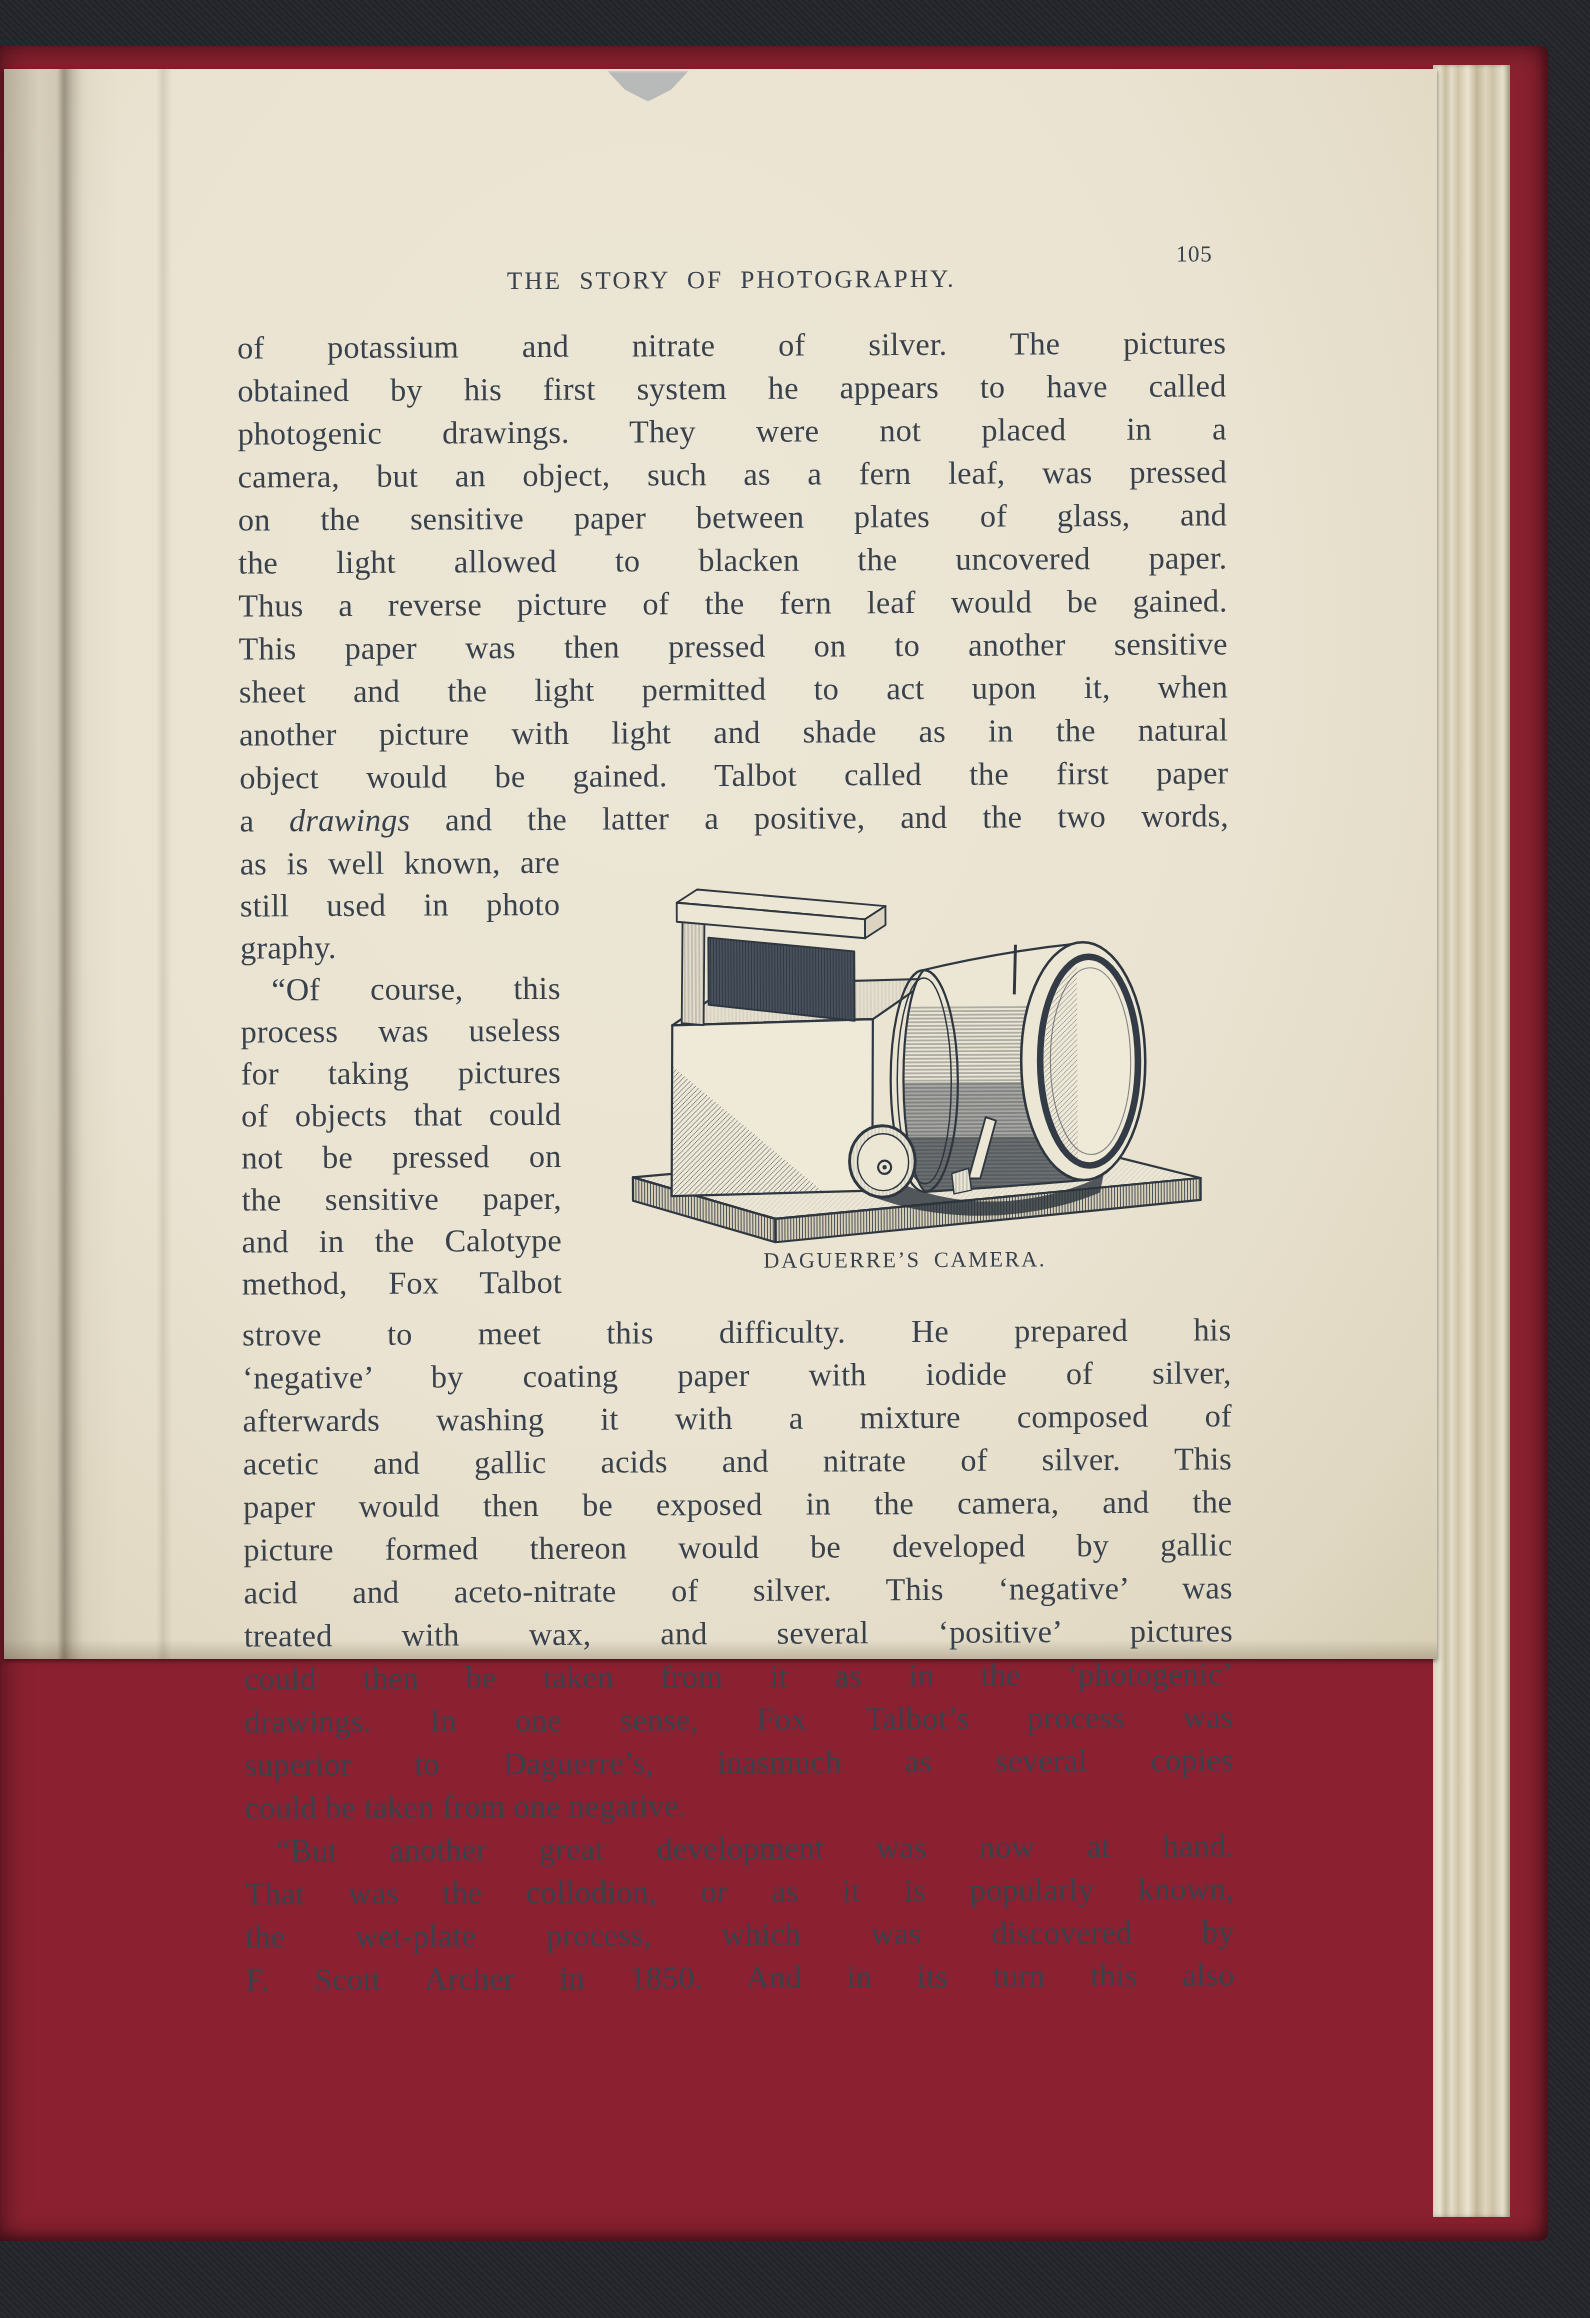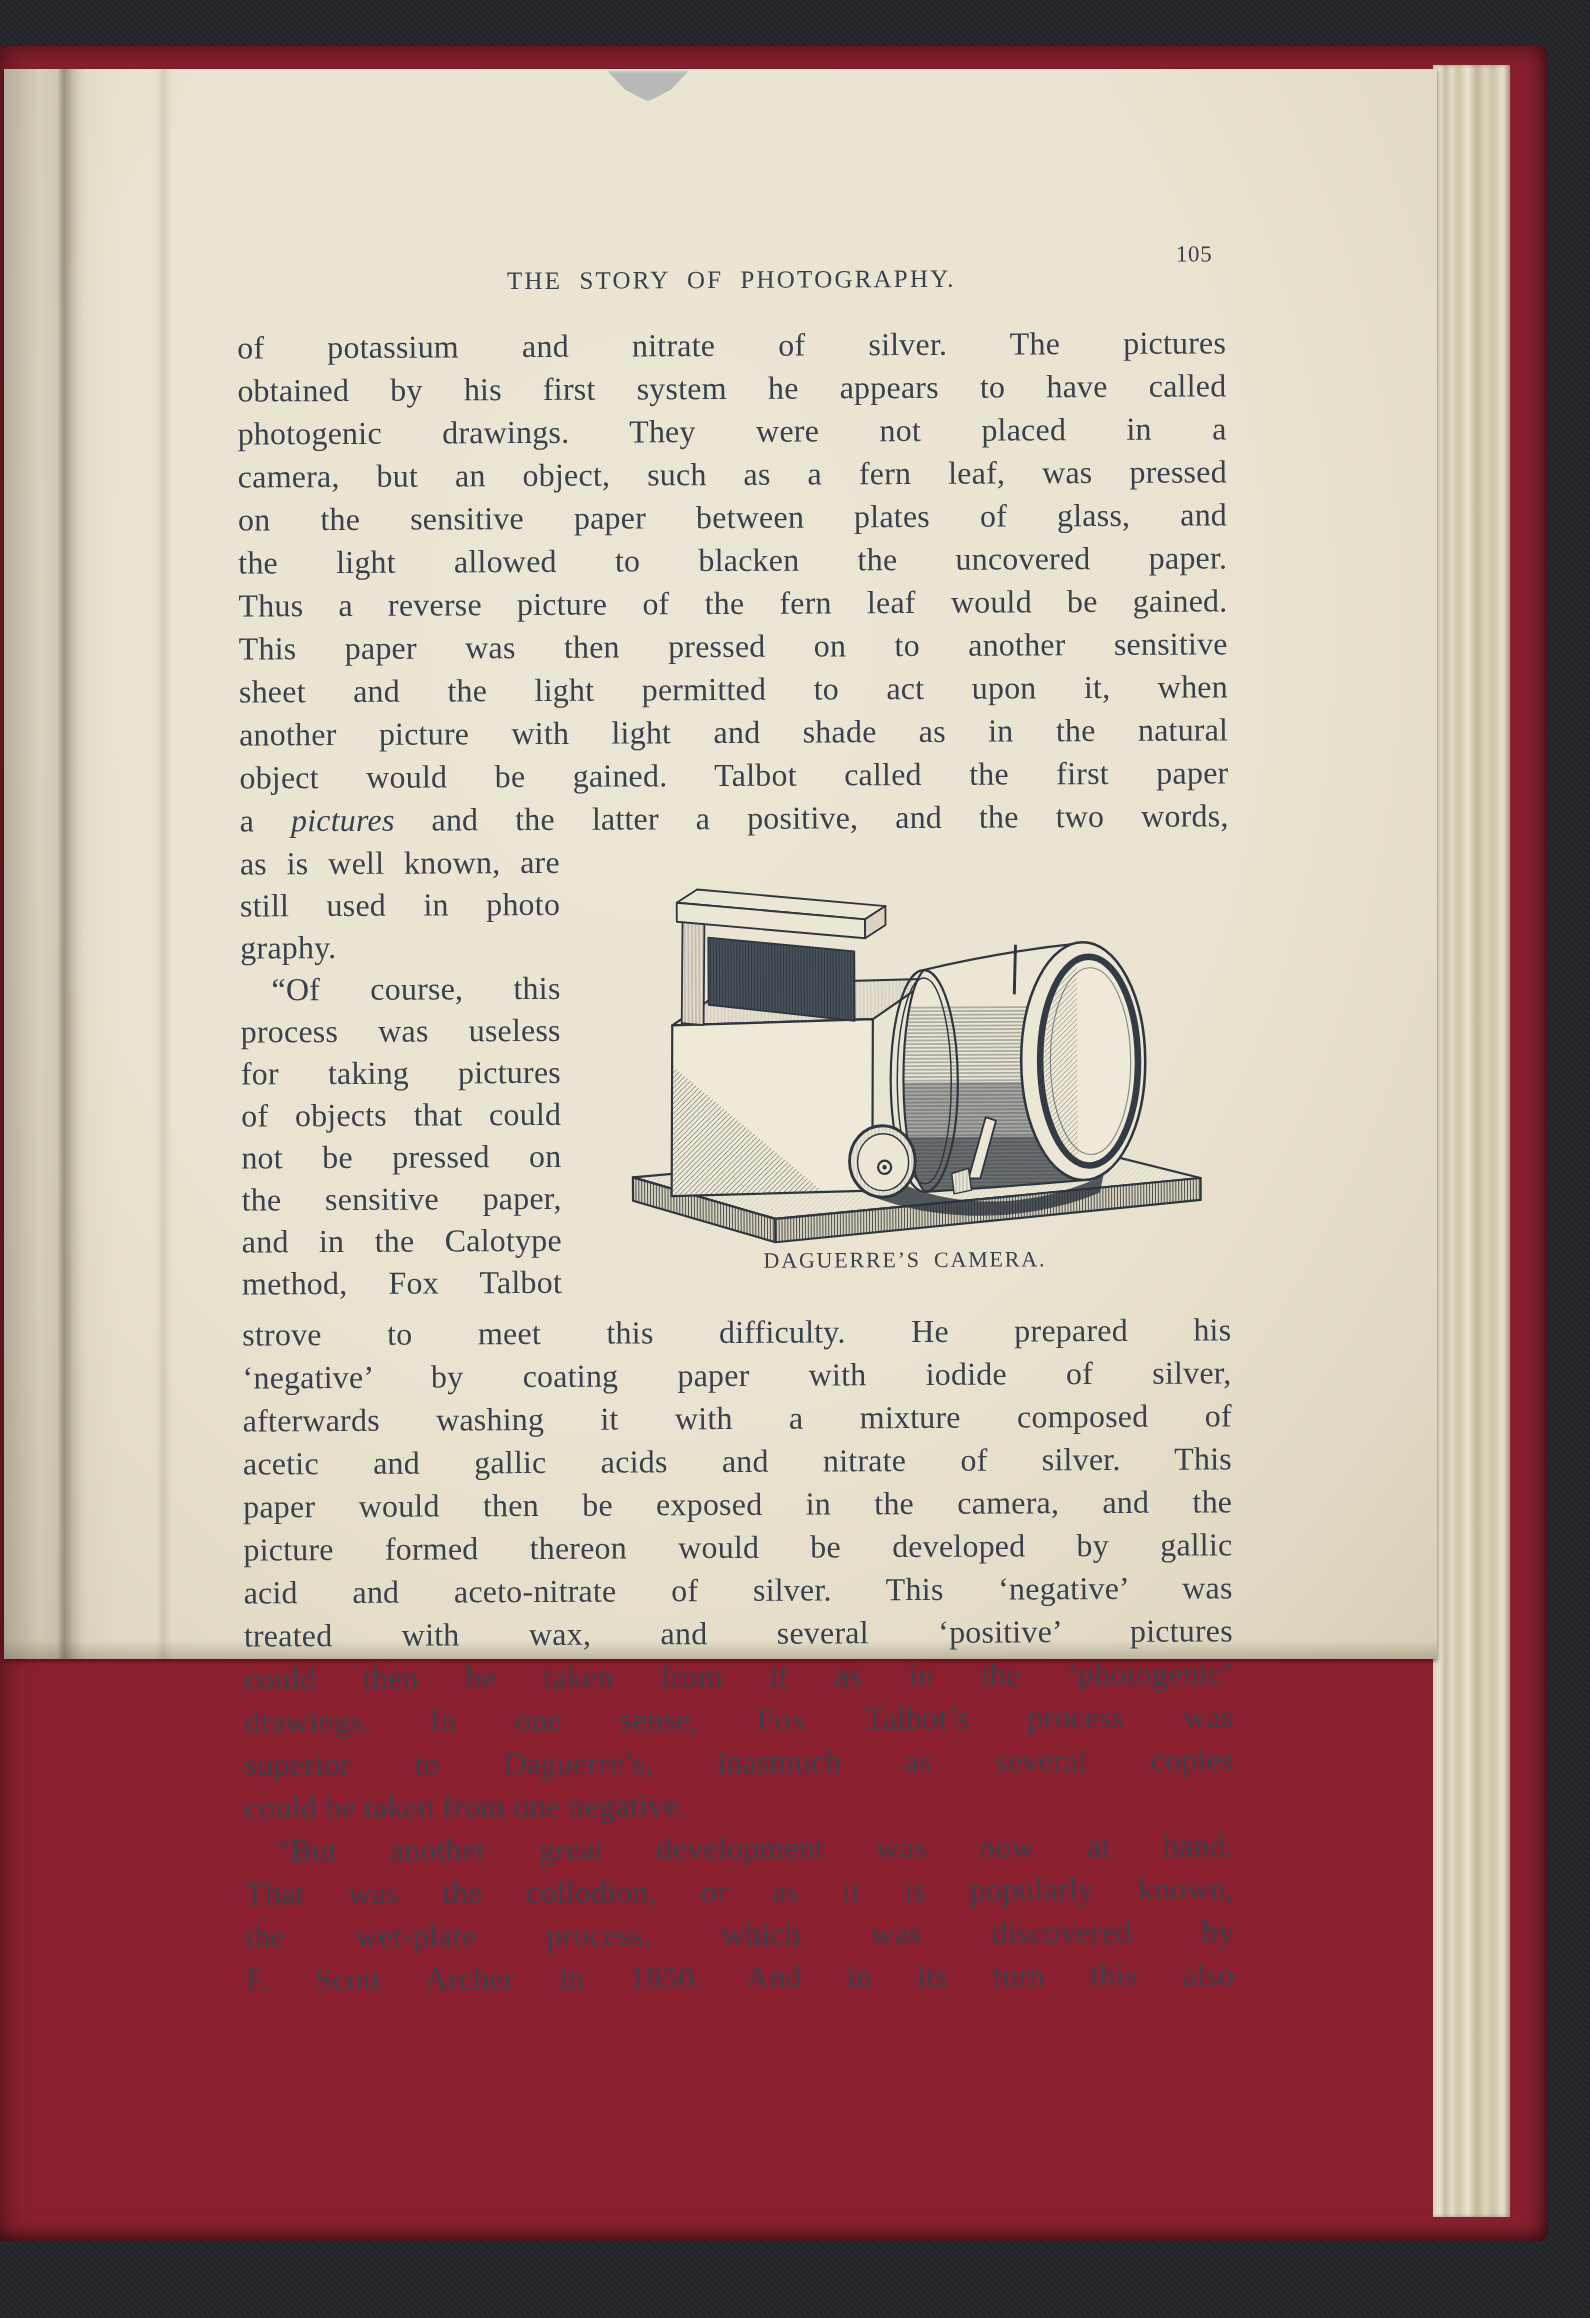--- a/index.html
+++ b/index.html
@@ -98,21 +98,21 @@
             <div class="line">obtained by his first system he appears to have called</div>
             <div class="line">photogenic drawings.  They were not placed in a</div>
             <div class="line">camera, but an object, such as a fern leaf, was pressed</div>
             <div class="line">on the sensitive paper between plates of glass, and</div>
             <div class="line">the light allowed to blacken the uncovered paper.</div>
             <div class="line">Thus a reverse picture of the fern leaf would be gained.</div>
             <div class="line">This paper was then pressed on to another sensitive</div>
             <div class="line">sheet and the light permitted to act upon it, when</div>
             <div class="line">another picture with light and shade as in the natural</div>
             <div class="line">object would be gained.  Talbot called the first paper</div>
-            <div class="line"><span>a </span><i>pictures</i><span> and the latter a positive, and the two words,</span></div>
+            <div class="line"><span>a </span><i>drawings</i><span> and the latter a positive, and the two words,</span></div>
           </div>
 
         <div class="fig-row">
           <div class="left-col">
               <div class="line">as is well known, are</div>
               <div class="line">still used in photo</div>
               <div class="line nj">graphy.</div>
               <div class="line ind">“Of course, this</div>
               <div class="line">process was useless</div>
               <div class="line">for taking pictures</div>

